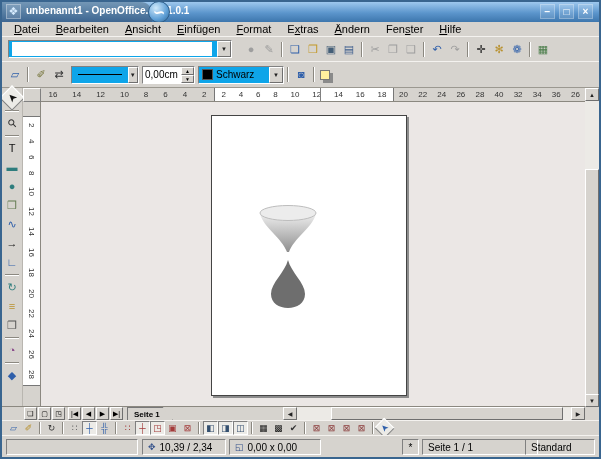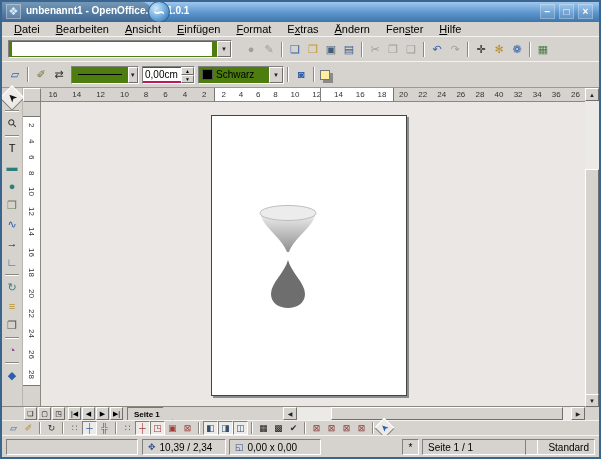--- a/index.html
+++ b/index.html
@@ -31,29 +31,29 @@
     border-top:1px solid #f4f2ef;}
   .funcbar{top:34px;height:25px;padding-left:6px;}
   .objbar{top:59px;height:27px;padding-left:4px;border-bottom:1px solid #9b9890;}
   .ti{display:inline-flex;align-items:center;justify-content:center;width:18px;height:17px;
     font-size:11px;line-height:1;flex:0 0 auto;border:1px solid transparent;}
   .ti.dis{color:#9e9e9e;}
   .ti.pressed{border-color:#808080 #fff #fff #808080;background:#ecebe7;}
   .tsep{width:2px;height:15px;border-left:1px solid #8b8880;border-right:1px solid #fff;margin:0 3px;flex:0 0 auto;}
   .sw{width:11px;height:11px;border:1px solid #555;flex:0 0 auto;}
   .shsq{width:10px;height:10px;background:#ffef9e;border:1px solid #777;box-shadow:3px 3px 0 #8a8a8a;margin-right:4px;}
-  .combo{display:inline-flex;align-items:center;height:18px;background:#4d7c0f;
+  .combo{display:inline-flex;align-items:center;height:18px;background:#0ea5e9;
     border:1px solid;border-color:#808080 #fff #fff #808080;padding-left:3px;gap:3px;flex:0 0 auto;}
   .dd{width:14px;height:16px;margin-left:auto;background:#d6d3ce;font-size:6px;color:#222;
     border:1px solid;border-color:#fff #6f6f6f #6f6f6f #fff;display:flex;align-items:center;justify-content:center;}
   .urlcombo{width:224px;margin-right:10px;}
   .urlcombo input{border:0;outline:0;width:200px;height:14px;font:10px "Liberation Sans",sans-serif;}
   .lsprev{width:62px;height:0;border-top:1px solid #000;margin:0 3px;}
   .spin{display:inline-flex;height:18px;background:#be185d;border:1px solid;border-color:#808080 #fff #fff #808080;
-    margin:0 3px;flex:0 0 auto;align-items:center;}
+    margin:0 3px;flex:0 0 auto;}
   .spin input{border:0;outline:0;width:38px;font:10px "Liberation Sans",sans-serif;padding-left:2px;}
   .updown{display:flex;flex-direction:column;width:13px;}
   .updown span{flex:1;background:#d6d3ce;border:1px solid;border-color:#fff #6f6f6f #6f6f6f #fff;
     font-size:5px;display:flex;align-items:center;justify-content:center;}
   .cname{font-size:10px;white-space:nowrap;}
   
   .maintb{position:absolute;left:0;top:86px;width:21px;height:318px;background:#d6d3ce;
     display:flex;flex-direction:column;align-items:center;padding-top:1px;border-right:1px solid #b9b6b0;}
   .maintb .ti{width:18px;height:18px;margin-bottom:1px;}
   .maintb .tsep{width:14px;height:0;border:none;border-top:1px solid #8b8880;border-bottom:1px solid #fff;margin:2px 0;}
@@ -367,18 +367,18 @@
     </span>
     <span class="scell" style="left:343px;width:54px;justify-content:center;margin-top:30px;">
       <span>36%</span>
     </span>
     <span class="scell" style="left:400px;width:17px;justify-content:center;">
       <span>*</span>
     </span>
     <span class="scell" style="left:420px;width:116px;">
       <span>Seite 1 / 1</span>
     </span>
-    <span class="scell" style="left:523px;width:70px;justify-content:flex-end;">
+    <span class="scell" style="left:523px;width:70px;">
       <span>Standard</span>
     </span>
   </div>
 
 </div>
 
 </body></html>

